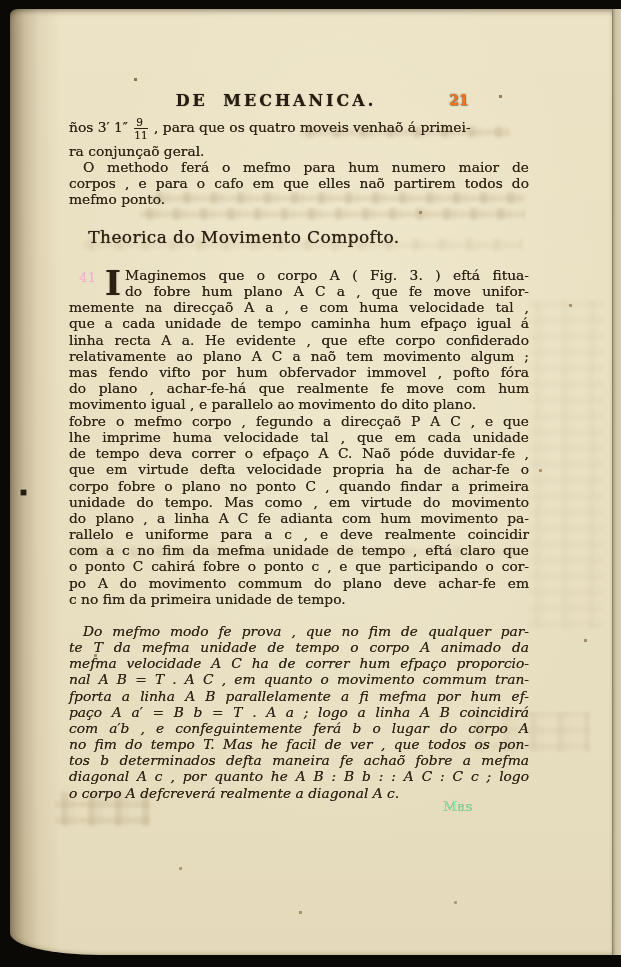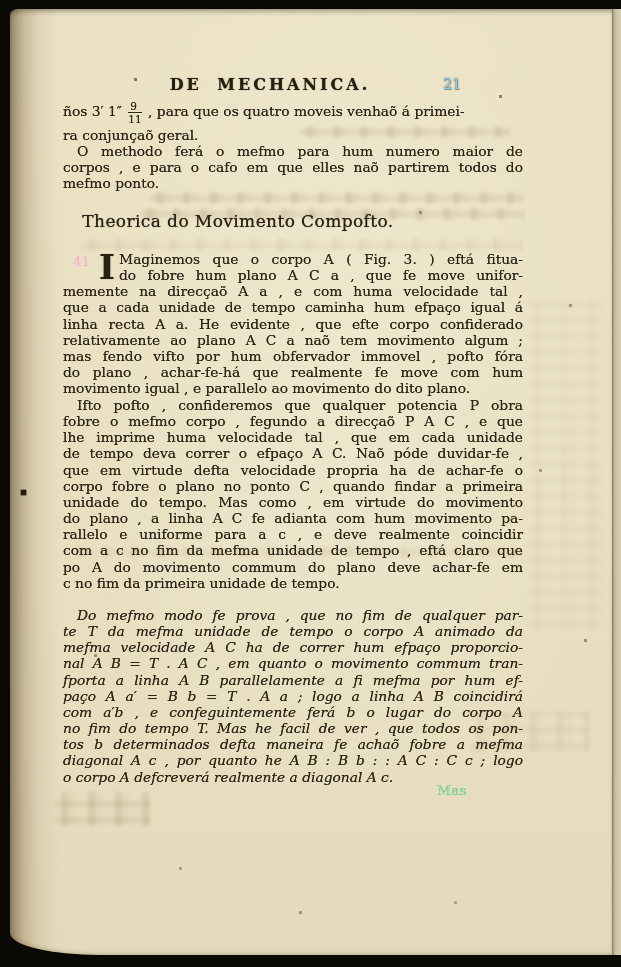--- a/index.html
+++ b/index.html
@@ -20,39 +20,39 @@
     box-shadow:inset 0 4px 6px -3px rgba(30,20,8,.55), inset 0 -3px 5px -3px rgba(60,45,20,.35);
     color:#30251700;
   }
   
   #sliver{
     position:absolute;right:0;top:9px;bottom:12px;width:8px;
     background:linear-gradient(to right,#a99f82 0,#cdc4a6 3px,#d9d0b1 8px);
     border-left:1px solid #8c8266;
   }
   
-  .col{position:absolute;left:63px;width:460px;color:#2e2416;}
+  .col{position:absolute;left:69px;width:460px;color:#2e2416;margin-top:16px;}
   .line{
     text-align:justify;text-align-last:justify;
     font-size:13.8px;line-height:16.15px;white-space:normal;
     text-shadow:0 0 .5px rgba(46,36,22,.8);
   }
   .line.last{text-align-last:left;}
   .line.ind{text-indent:14px;}
   .line.beside{padding-left:56px;}
   
   #header{top:75px;height:20px;}
   #head-title{
     text-align:center;padding-right:46px;
     font-weight:bold;font-size:16px;letter-spacing:3px;word-spacing:7px;
     color:#261d10;text-shadow:0 0 1px rgba(38,29,16,.75);
   }
   #page-num{
-    position:absolute;left:380px;top:1px;font-size:14px;font-weight:normal;
-    color:#7dd3fc;text-shadow:0 0 1.6px rgba(53,41,26,.9), 1px 1px 0 rgba(53,41,26,.35);
+    position:absolute;left:380px;top:1px;font-size:14px;font-weight:bold;
+    color:#f97316;text-shadow:0 0 1.6px rgba(53,41,26,.9), 1px 1px 0 rgba(53,41,26,.35);
   }
   
   #fracline{top:98px;height:27px;display:block;}
   #fracline .line{line-height:27px;}
   .frac{
     display:inline-flex;flex-direction:column;vertical-align:middle;
     text-align:center;font-size:10.5px;line-height:10.5px;margin:0 2px;
   }
   .frac .num{border-bottom:1px solid #2e2416;padding:0 2px 1px;}
   .frac .den{padding-top:1px;}
@@ -152,30 +152,30 @@
     <div class="line">memente na direcçaõ A a , e com huma velocidade tal ,</div>
     <div class="line">que a cada unidade de tempo caminha hum efpaço igual á</div>
     <div class="line">linha recta A a. He evidente , que efte corpo confiderado</div>
     <div class="line">relativamente ao plano A C a naõ tem movimento algum ;</div>
     <div class="line">mas fendo vifto por hum obfervador immovel , pofto fóra</div>
     <div class="line">do plano , achar-fe-há que realmente fe move com hum</div>
     <div class="line last">movimento igual , e parallelo ao movimento do dito plano.</div>
   </div>
 
   <div class="col" id="para-ifto">
-    <div class="line ind">Ifto pofto , confideremos que qualquer potencia P obra</div>
     <div class="line">fobre o mefmo corpo , fegundo a direcçaõ P A C , e que</div>
     <div class="line">lhe imprime huma velocidade tal , que em cada unidade</div>
     <div class="line">de tempo deva correr o efpaço A C. Naõ póde duvidar-fe ,</div>
     <div class="line">que em virtude defta velocidade propria ha de achar-fe o</div>
     <div class="line">corpo fobre o plano no ponto C , quando findar a primeira</div>
     <div class="line">unidade do tempo. Mas como , em virtude do movimento</div>
     <div class="line">do plano , a linha A C fe adianta com hum movimento pa-</div>
     <div class="line">rallelo e uniforme para a c , e deve realmente coincidir</div>
     <div class="line">com a c no fim da mefma unidade de tempo , eftá claro que</div>
+    <div class="line">o ponto C cahirá fobre o ponto c , e que participando o cor-</div>
     <div class="line">po A do movimento commum do plano deve achar-fe em</div>
     <div class="line last">c no fim da primeira unidade de tempo.</div>
   </div>
 
   <div class="col" id="para-do">
     <div class="line ind">Do mefmo modo fe prova , que no fim de qualquer par-</div>
     <div class="line">te T da mefma unidade de tempo o corpo A animado da</div>
     <div class="line">mefma velocidade A C ha de correr hum efpaço proporcio-</div>
     <div class="line">nal A B = T . A C , em quanto o movimento commum tran-</div>
     <div class="line">fporta a linha A B parallelamente a fi mefma por hum ef-</div>

